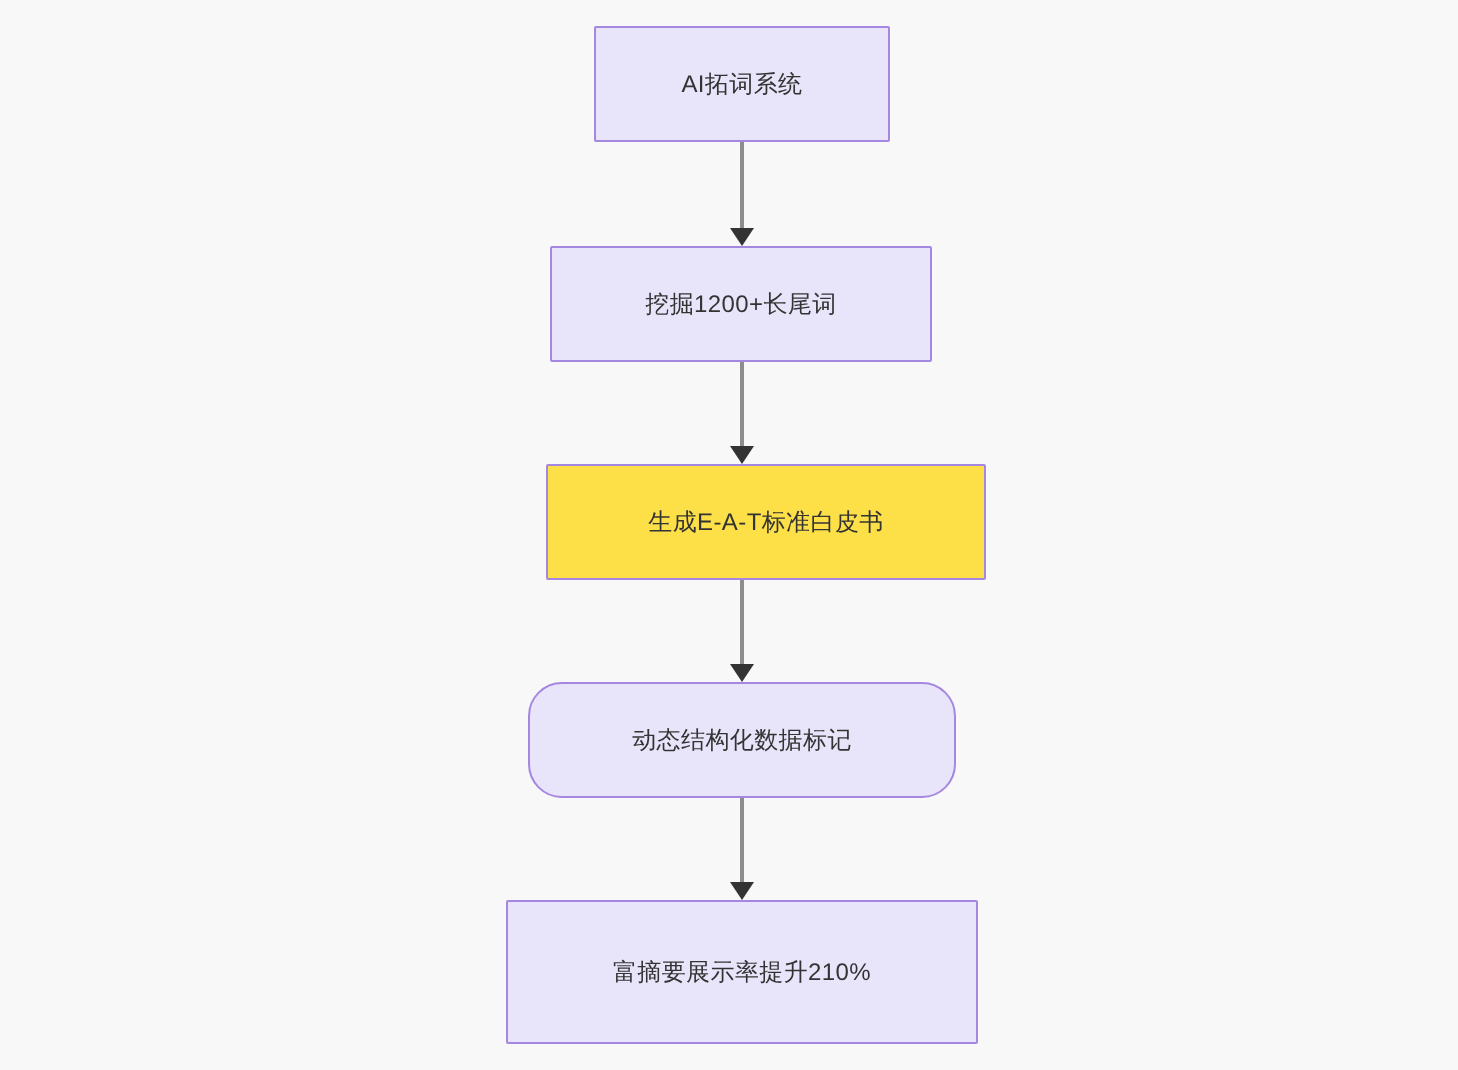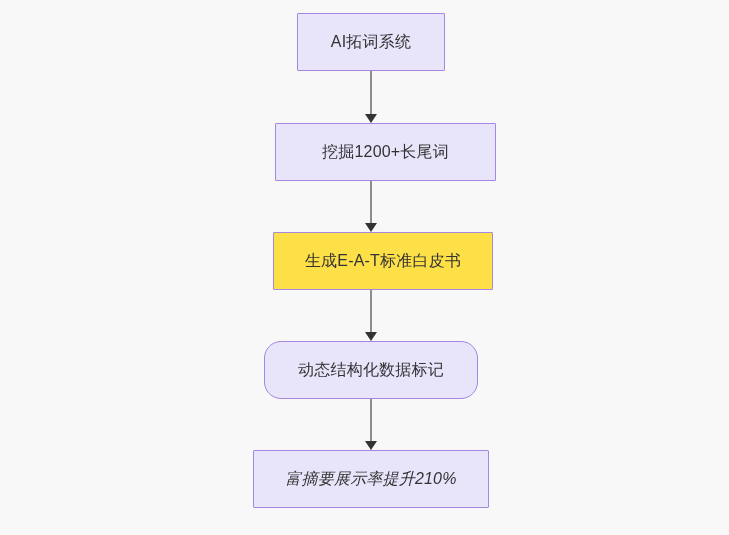--- a/index.html
+++ b/index.html
@@ -21,21 +21,21 @@
   .node {
     position: absolute;
     box-sizing: border-box;
     background: #e8e5fb;
     border: 1px solid #a387e0;
     border-radius: 1px;
     display: flex;
     align-items: center;
     justify-content: center;
     color: #333333;
-    font-size: 16px;
+    font-size: 12px;
     line-height: 1;
     letter-spacing: 0.2px;
     white-space: nowrap;
     user-select: none;
   }
   .node-label {
     display: block;
   }
   .edge {
     position: absolute;
@@ -77,26 +77,26 @@
     <div class="edge-arrow" style="top: 42px; border-top-color: rgb(51, 51, 51);"></div>
   </div>
   <div class="edge" style="left: 361px; top: 399px; height: 51px;">
     <div class="edge-line" style="height: 42px; background: rgb(141, 141, 141);"></div>
     <div class="edge-arrow" style="top: 42px; border-top-color: rgb(51, 51, 51);"></div>
   </div>
 
   <div class="node" style="left: 297px; top: 13px; width: 148px; height: 58px; background: rgb(232, 229, 251); border-color: rgb(163, 135, 224); color: rgb(51, 51, 51);">
     <span class="node-label">AI拓词系统</span>
   </div>
-  <div class="node" style="left: 275px; top: 123px; width: 221px; height: 58px; background: rgb(232, 229, 251); border-color: rgb(163, 135, 224); color: rgb(51, 51, 51);">
+  <div class="node" style="left: 275px; top: 123px; width: 191px; height: 58px; background: rgb(232, 229, 251); border-color: rgb(163, 135, 224); color: rgb(51, 51, 51);">
     <span class="node-label">挖掘1200+长尾词</span>
   </div>
   <div class="node" style="left: 261px; top: 232px; width: 220px; height: 58px; background: #fde047; border-color: rgb(163, 135, 224); color: rgb(51, 51, 51); margin-left: 12px;">
     <span class="node-label">生成E-A-T标准白皮书</span>
   </div>
   <div class="node" style="left: 264px; top: 341px; width: 214px; height: 58px; background: rgb(232, 229, 251); border-color: rgb(163, 135, 224); color: rgb(51, 51, 51); border-radius: 17px;">
     <span class="node-label">动态结构化数据标记</span>
   </div>
-  <div class="node" style="left: 253px; top: 450px; width: 236px; height: 58px; background: rgb(232, 229, 251); border-color: rgb(163, 135, 224); color: rgb(51, 51, 51); font-style: italic;">
+  <div class="node" style="left: 253px; top: 450px; width: 236px; height: 72px; background: rgb(232, 229, 251); border-color: rgb(163, 135, 224); color: rgb(51, 51, 51);">
     <span class="node-label">富摘要展示率提升210%</span>
   </div>
 
 </div>
 
 </body></html>

